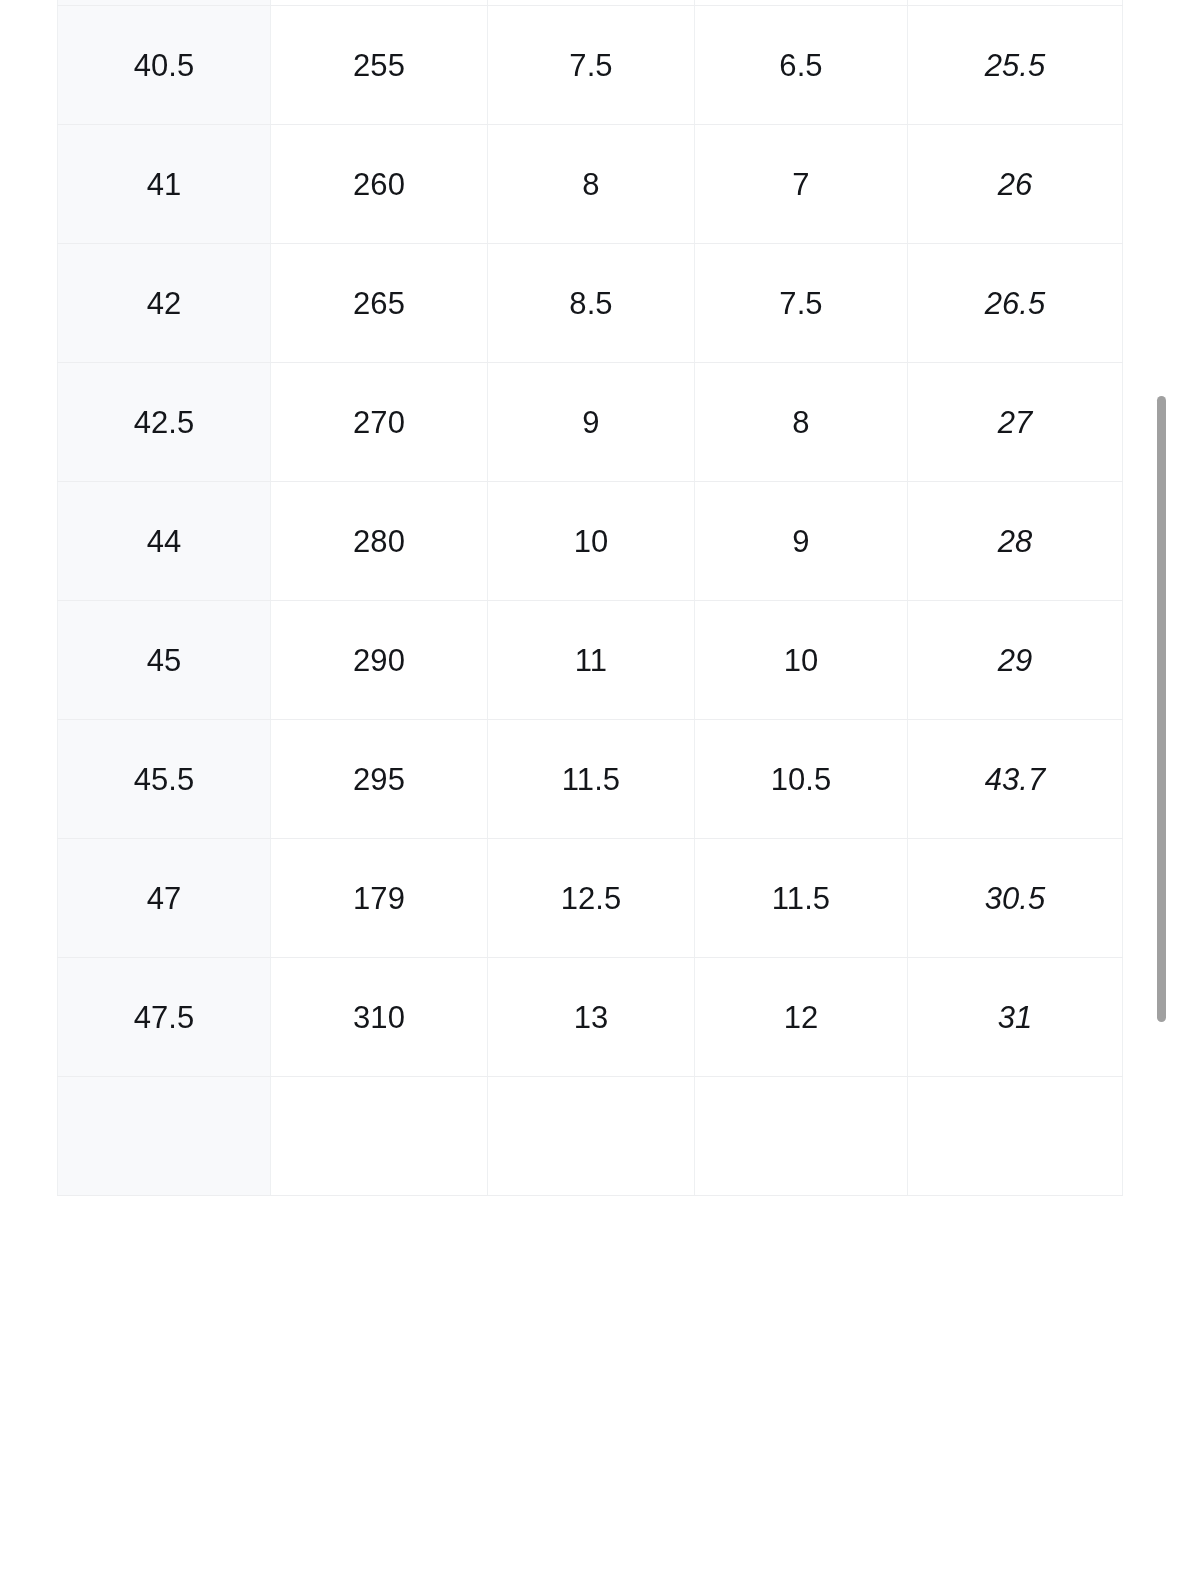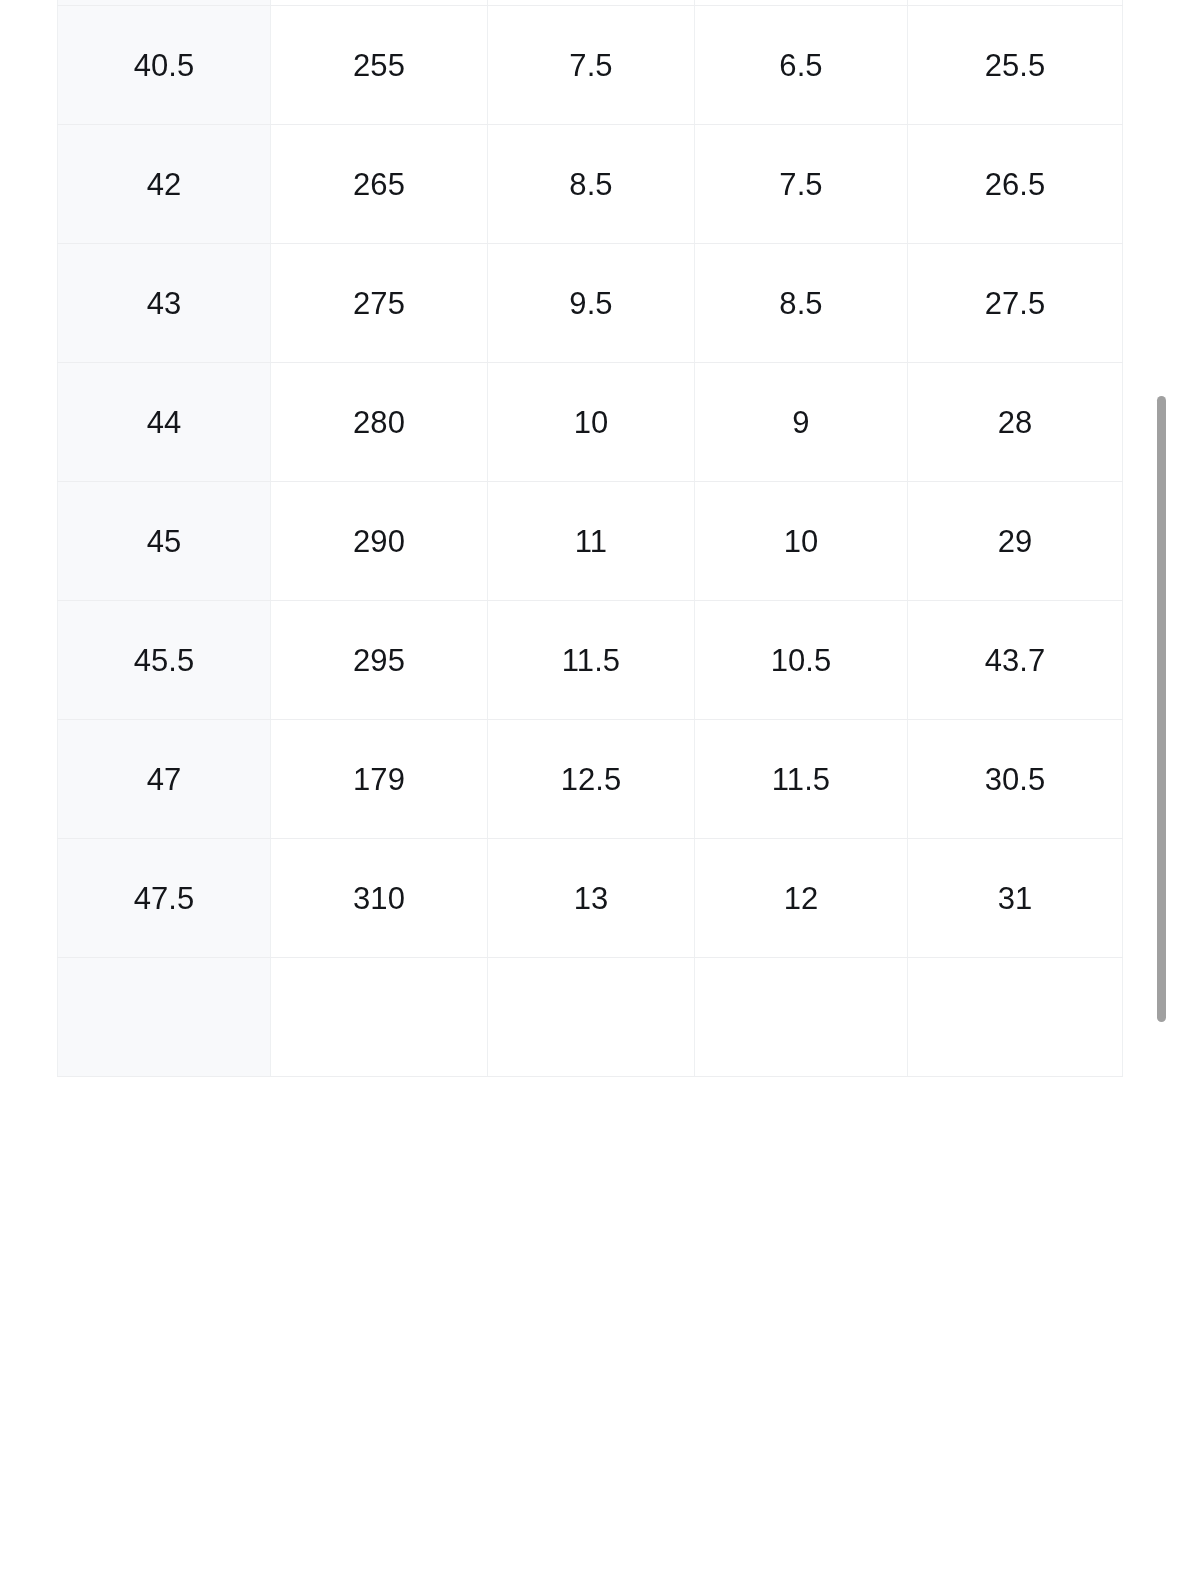--- a/index.html
+++ b/index.html
@@ -63,20 +63,21 @@
   }
 
   .size-table td.col-first {
     background: #f8f9fb;
     border-left: 1px solid #eef0f2;
     font-weight: 500;
   }
 
   .size-table td.col-last {
     border-right: 1px solid #eef0f2;
+    font-style: italic;
   }
 
   
   .scrollbar-track {
     position: absolute;
     right: 8px;
     top: 0;
     width: 18px;
     height: 1585px;
     background: transparent;
@@ -117,37 +118,44 @@
         </tr>
 
         <tr>
           <td class="col-first">40.5</td>
           <td>255</td>
           <td>7.5</td>
           <td>6.5</td>
           <td class="col-last">25.5</td>
         </tr>
 
+        <tr>
+          <td class="col-first">41</td>
+          <td>260</td>
+          <td>8</td>
+          <td>7</td>
+          <td class="col-last">26</td>
+        </tr>
 
         <tr>
           <td class="col-first">42</td>
           <td>265</td>
           <td>8.5</td>
           <td>7.5</td>
           <td class="col-last">26.5</td>
         </tr>
 
-
-        <tr>
-          <td class="col-first">43</td>
-          <td>275</td>
-          <td>9.5</td>
-          <td>8.5</td>
-          <td class="col-last">27.5</td>
-        </tr>
+        <tr>
+          <td class="col-first">42.5</td>
+          <td>270</td>
+          <td>9</td>
+          <td>8</td>
+          <td class="col-last">27</td>
+        </tr>
+
 
         <tr>
           <td class="col-first">44</td>
           <td>280</td>
           <td>10</td>
           <td>9</td>
           <td class="col-last">28</td>
         </tr>
 
 

